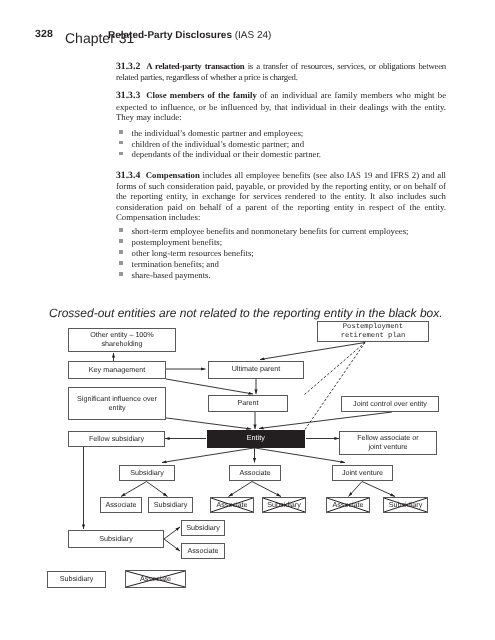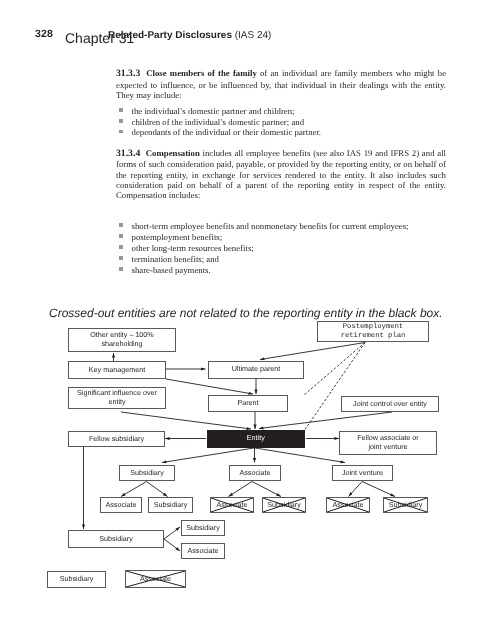--- a/index.html
+++ b/index.html
@@ -22,21 +22,21 @@
   p.para.tight{letter-spacing:-0.0255em;}
   p.para{margin:0;font-size:8.75px;line-height:10.45px;text-align:justify;
          text-indent:0;}
   p.para.sp{margin-top:7.2px;}
   p.para.sp2{margin-top:9.5px;}
   p.para b{font-weight:bold;}
   .num{font-weight:bold;font-size:9.7px;letter-spacing:0;padding-right:2.8px;}
 
   ul.bul{margin:0;padding:0;list-style:none;}
   ul.bul.b1{margin-top:5.5px;}
-  ul.bul.b2{margin-top:20px;}
+  ul.bul.b2{margin-top:3px;}
   ul.bul li{position:relative;padding-left:15.5px;font-size:8.75px;line-height:10.7px;}
   ul.bul.b2 li{line-height:11.1px;}
   ul.bul li:before{content:"";position:absolute;left:3.3px;top:2.2px;width:3.6px;height:3.6px;
                    background:#969696;}
 
   
   .figcap{position:absolute;left:33px;top:293px;width:420px;
           font-family:"Liberation Sans",sans-serif;font-size:8.5px;font-weight:bold;color:#231f20;white-space:nowrap;}
   .figcap .figno{letter-spacing:.1px;}
   .figsub{position:absolute;left:49px;top:306px;width:420px;
@@ -58,25 +58,26 @@
 
 <div class="page">
 
   <div class="runhead">
     <span class="rh-folio">328</span>
     <span class="rh-chap">Chapter 31</span>
     <span class="rh-title"><span>Related-Party Disclosures</span><span class="reg"> (IAS 24)</span></span>
   </div>
 
   <div class="col">
+    <p class="para tight"><span class="num">31.3.2</span> <b>A related-party transaction</b><span> is a transfer of resources, services, or obligations between related parties, regardless of whether a price is charged.</span></p>
 
     <p class="para sp"><span class="num">31.3.3</span> <b>Close members of the family</b><span> of an individual are family members who might be expected to influence, or be influenced by, that individual in their dealings with the entity. They may include:</span></p>
 
     <ul class="bul b1">
-      <li>the individual’s domestic partner and children;</li>
+      <li>the individual’s domestic partner and employees;</li>
       <li>children of the individual’s domestic partner; and</li>
       <li>dependants of the individual or their domestic partner.</li>
     </ul>
 
     <p class="para sp2"><span class="num">31.3.4</span> <b>Compensation</b><span> includes all employee benefits (see also IAS 19 and IFRS 2) and all forms of such consideration paid, payable, or provided by the reporting entity, or on behalf of the reporting entity, in exchange for services rendered to the entity. It also includes such consideration paid on behalf of a parent of the reporting entity in respect of the entity. Compensation includes:</span></p>
 
     <ul class="bul b2">
       <li>short-term employee benefits and nonmonetary benefits for current employees;</li>
       <li>postemployment benefits;</li>
       <li>other long-term resources benefits;</li>
@@ -118,21 +119,21 @@
           <line x1="164" y1="539" x2="180" y2="527" marker-end="url(#ah)"></line>
           <line x1="164" y1="539" x2="180" y2="551" marker-end="url(#ah)"></line>
           <line x1="365" y1="342.5" x2="304" y2="395" stroke-dasharray="2.4 1.9"></line>
           <line x1="365" y1="342.5" x2="305" y2="429.5" stroke-dasharray="2.4 1.9"></line>
         </g>
     </svg>
 
     <div class="dbox" style="left:68px;top:328px;width:108px;height:24px;">Other entity – 100%
 shareholding</div>
     <div class="dbox" style="left:68px;top:361px;width:98px;height:18px;">Key management</div>
-    <div class="dbox" style="left:68px;top:387px;width:98px;height:22px;">Significant influence over
+    <div class="dbox" style="left:68px;top:387px;width:98px;height:33px;">Significant influence over
 entity</div>
     <div class="dbox" style="left:317px;top:321px;width:112px;height:21px;font-family:Liberation Mono, monospace;">Postemployment
 retirement plan</div>
     <div class="dbox" style="left:208px;top:360.5px;width:96px;height:18px;">Ultimate parent</div>
     <div class="dbox" style="left:208px;top:394.8px;width:80px;height:17.6px;">Parent</div>
     <div class="dbox" style="left:341px;top:396px;width:98px;height:16px;">Joint control over entity</div>
     <div class="dbox" style="left:68px;top:431px;width:97px;height:16px;">Fellow subsidiary</div>
     <div class="dbox black" style="left:207px;top:429.5px;width:97.5px;height:18px;">Entity</div>
     <div class="dbox" style="left:339px;top:431px;width:98px;height:24px;">Fellow associate or
 joint venture</div>

